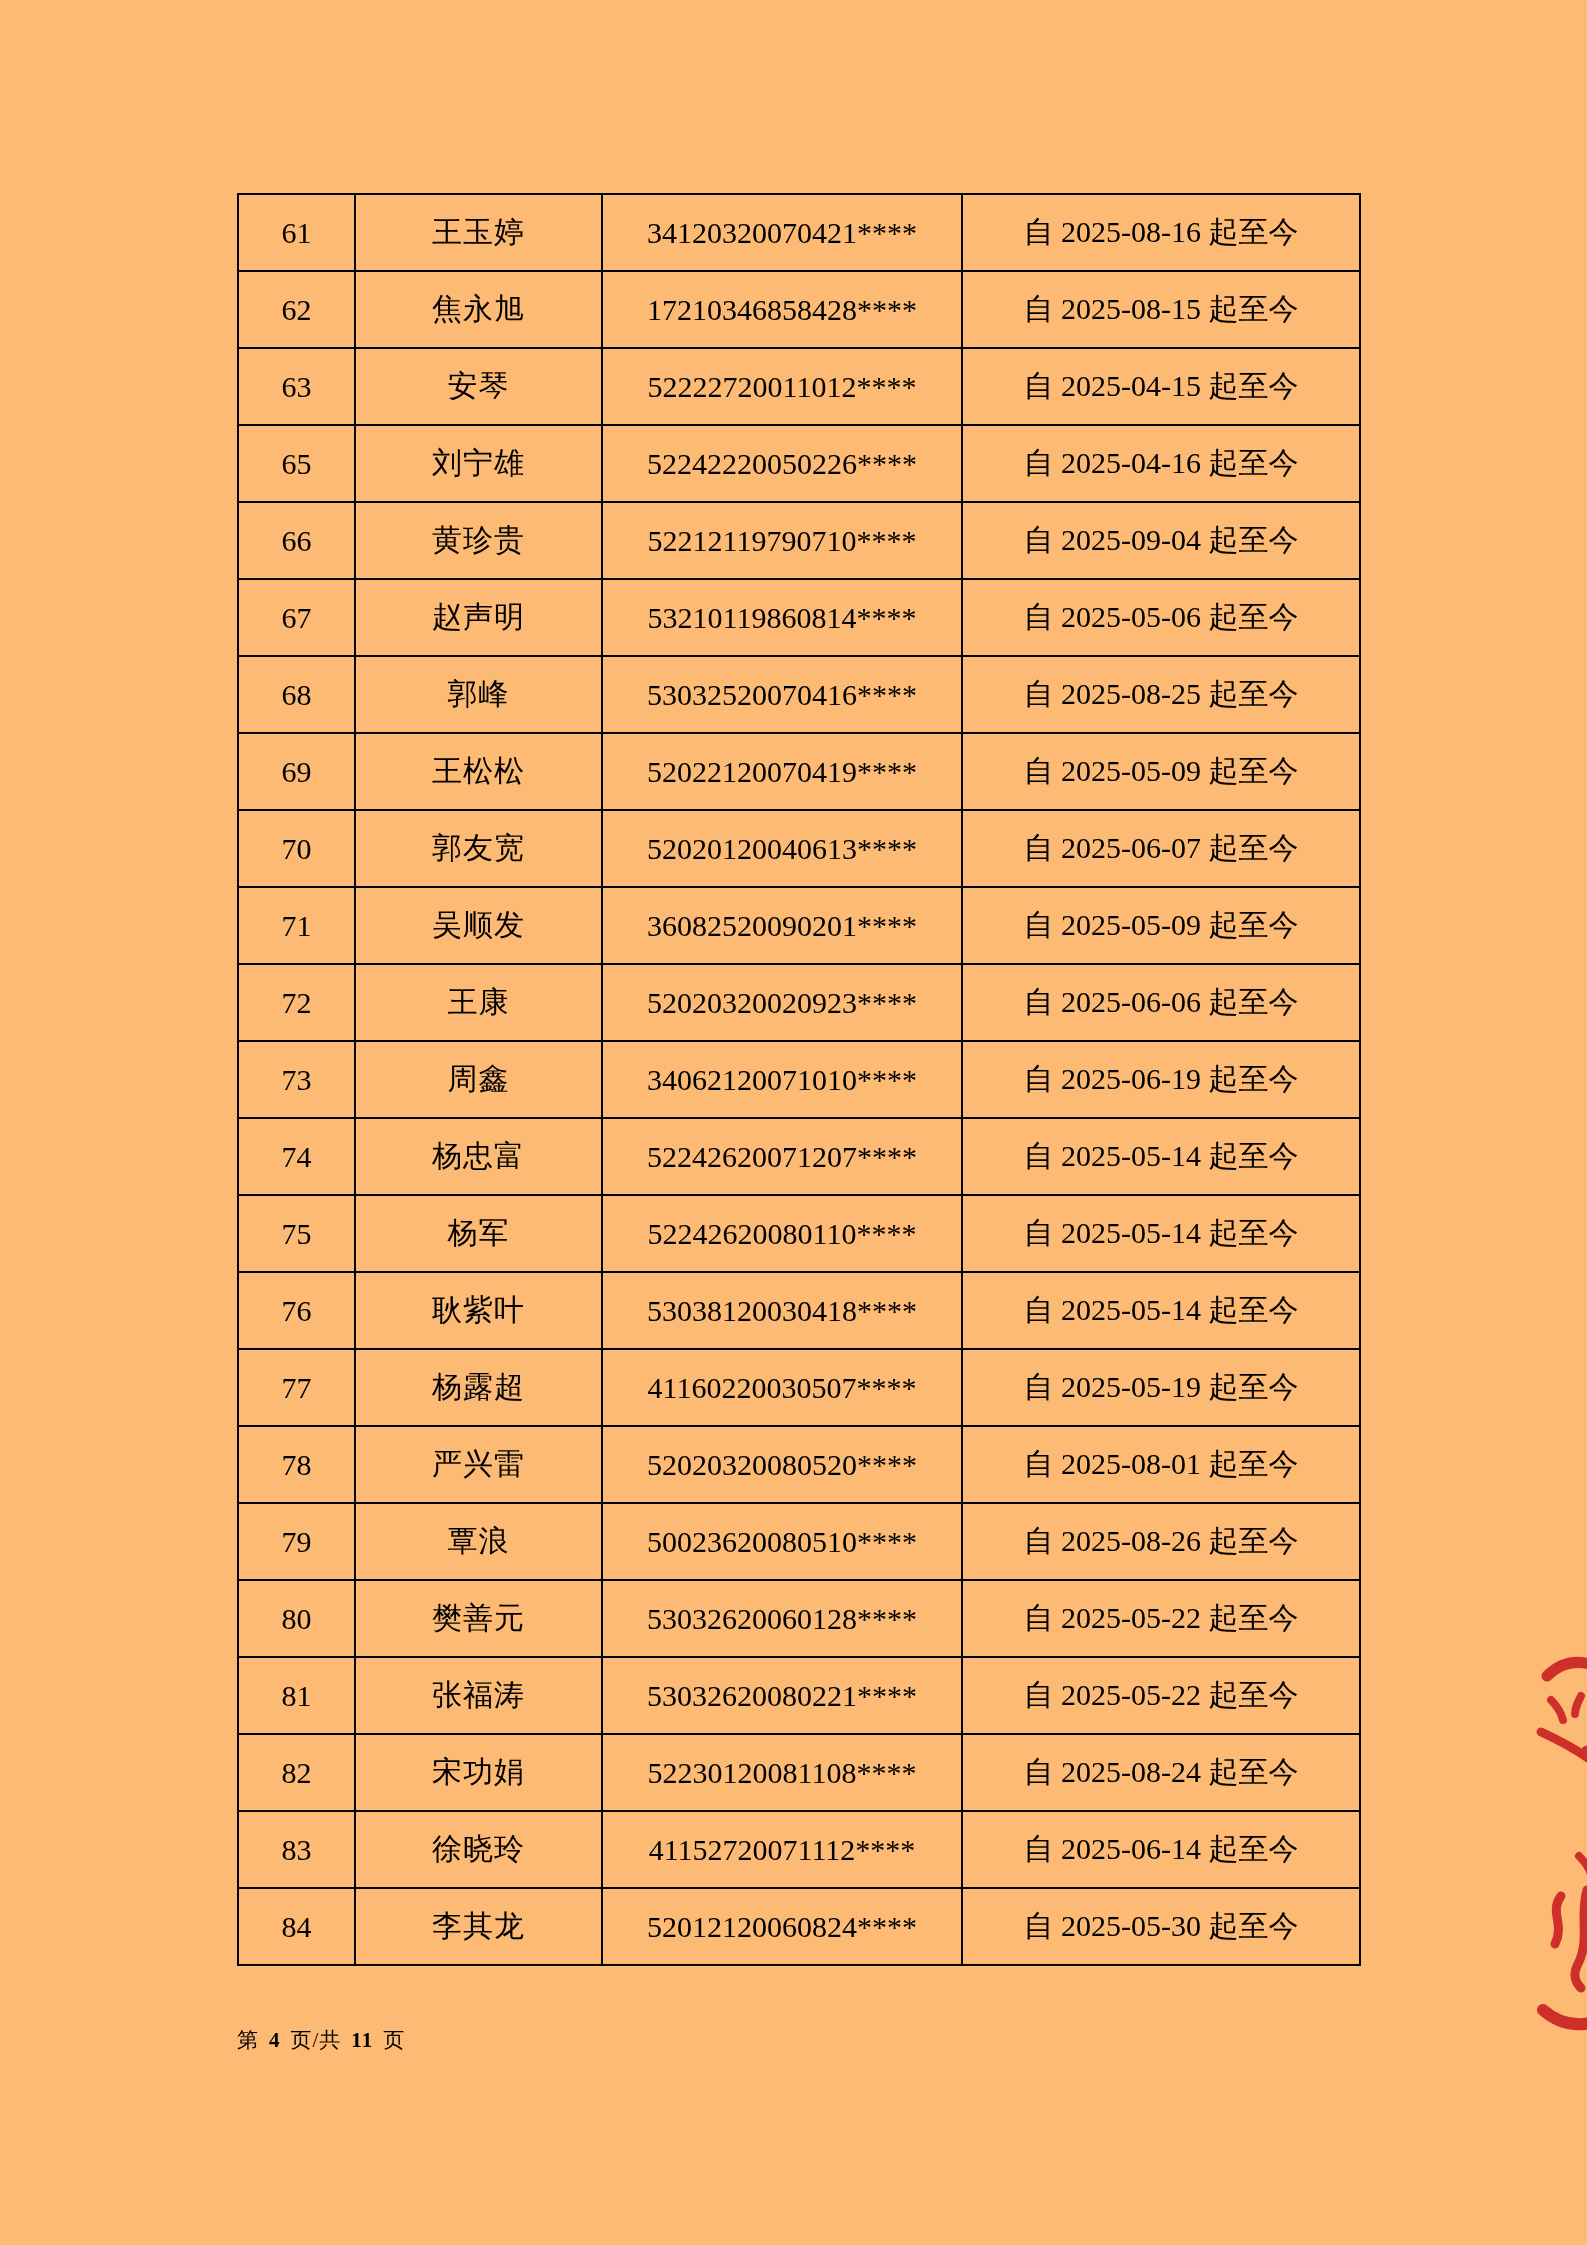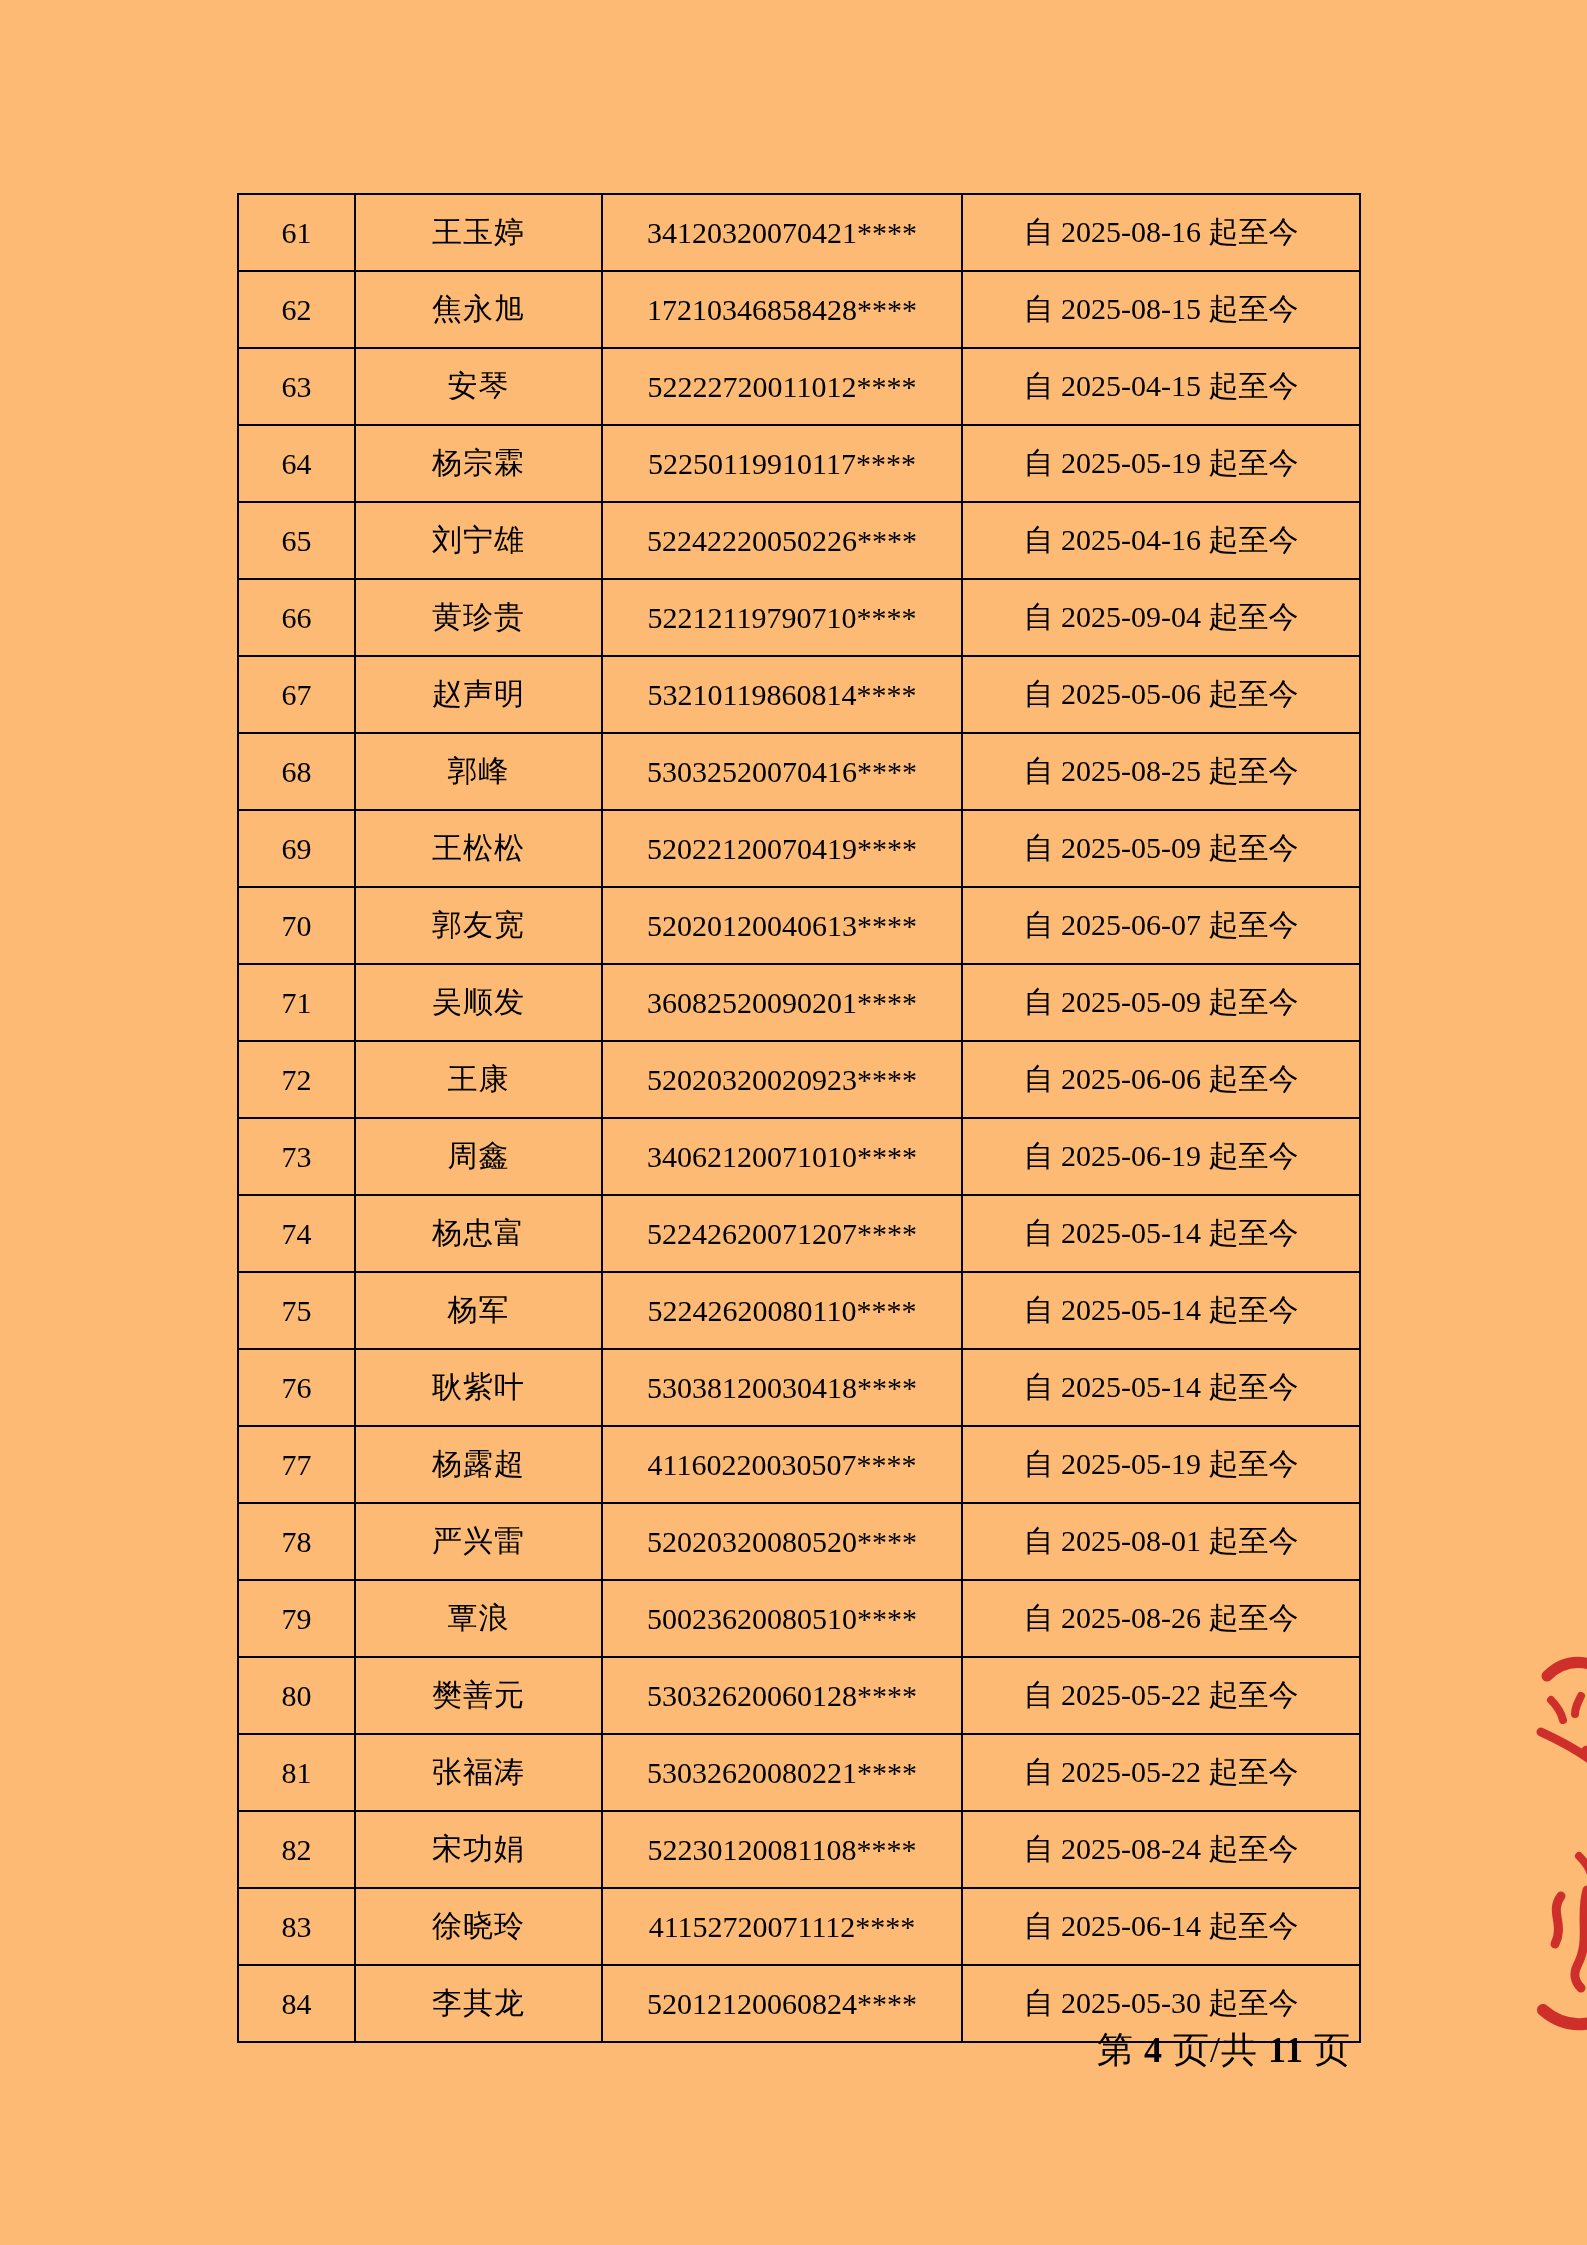--- a/index.html
+++ b/index.html
@@ -33,22 +33,22 @@
   }
   td.col-no     { width: 115px; }
   td.col-name   { width: 245px; letter-spacing: 1px; margin-top: 41px; }
   td.col-id     { width: 358px; }
   td.col-period { width: 396px; margin-top: 44px; }
   .footer {
     position: absolute;
     left: 237px;
     top: 2026px;
     width: 1114px;
-    text-align: right;
-    font-size: 36px;
+    text-align: left;
+    font-size: 21px;
     letter-spacing: 1px;
   }
   .footer .num { font-weight: bold; margin: 0 10px; }
   .seal {
     position: absolute;
     right: 0;
     top: 1648px;
     width: 52px;
     height: 400px;
     overflow: visible;
@@ -73,26 +73,20 @@
         <td class="col-no">62</td>
         <td class="col-name">焦永旭</td>
         <td class="col-id">17210346858428****</td>
         <td class="col-period">自 2025-08-15 起至今</td>
       </tr>
         <tr class="">
         <td class="col-no">63</td>
         <td class="col-name">安琴</td>
         <td class="col-id">52222720011012****</td>
         <td class="col-period">自 2025-04-15 起至今</td>
-      </tr>
-        <tr class="">
-        <td class="col-no">64</td>
-        <td class="col-name">杨宗霖</td>
-        <td class="col-id">52250119910117****</td>
-        <td class="col-period">自 2025-05-19 起至今</td>
       </tr>
         <tr class="">
         <td class="col-no">65</td>
         <td class="col-name">刘宁雄</td>
         <td class="col-id">52242220050226****</td>
         <td class="col-period">自 2025-04-16 起至今</td>
       </tr>
         <tr class="">
         <td class="col-no">66</td>
         <td class="col-name">黄珍贵</td>

